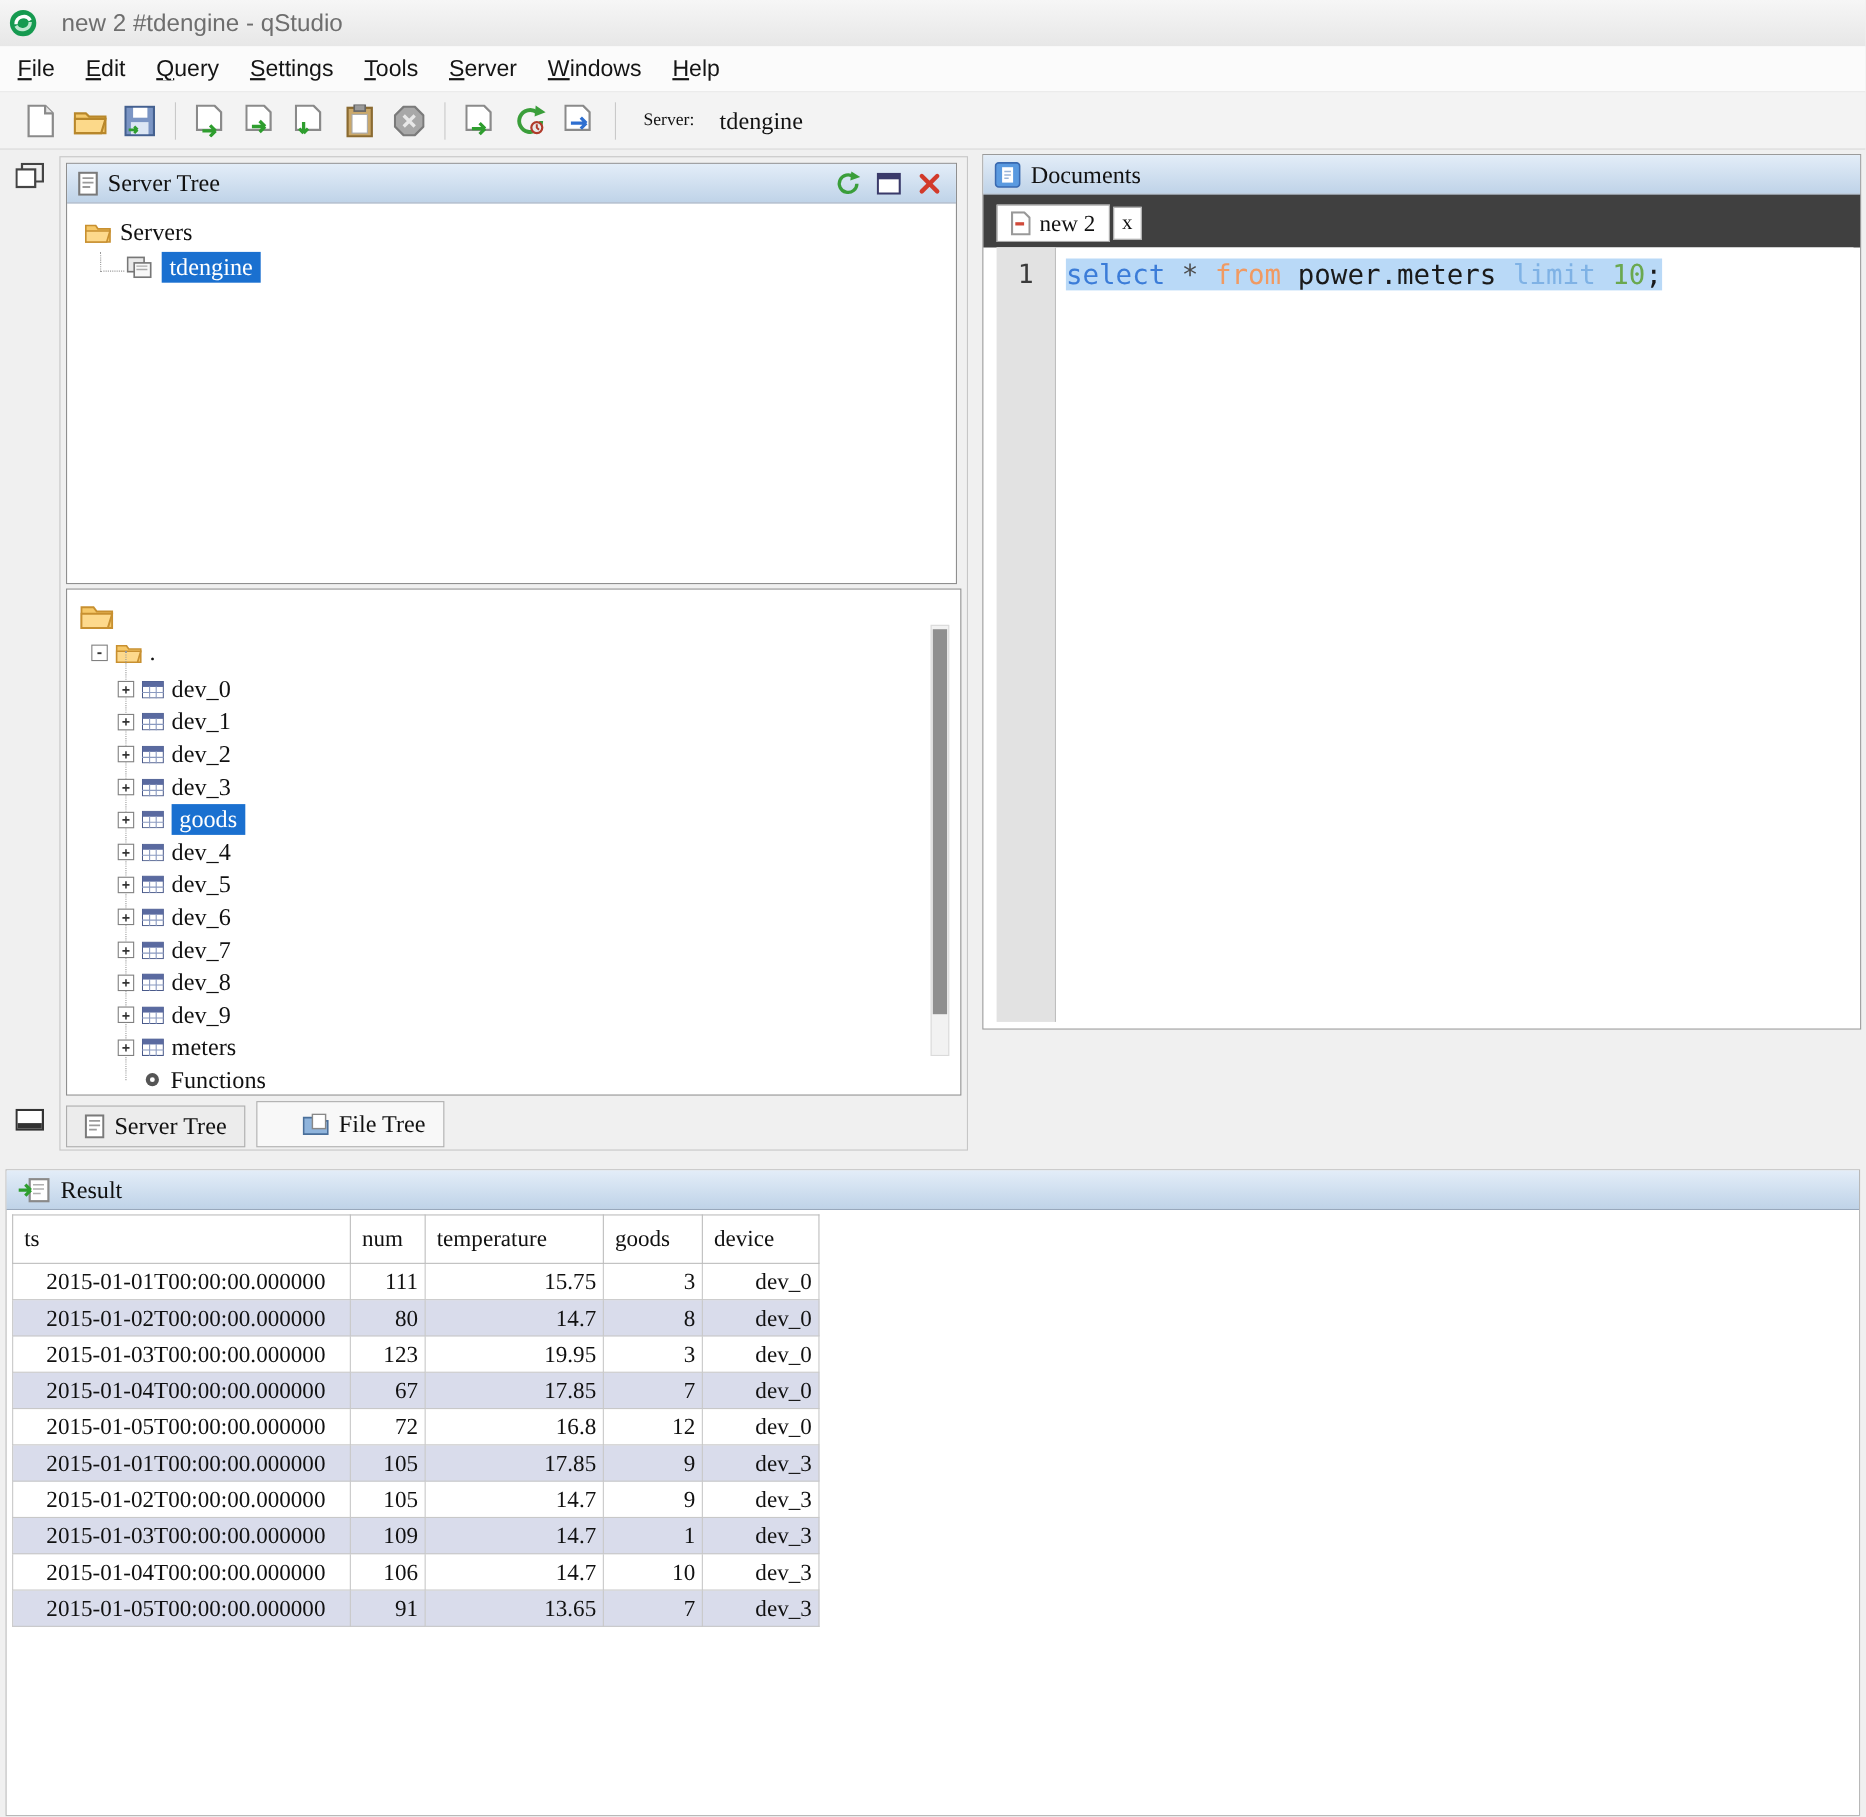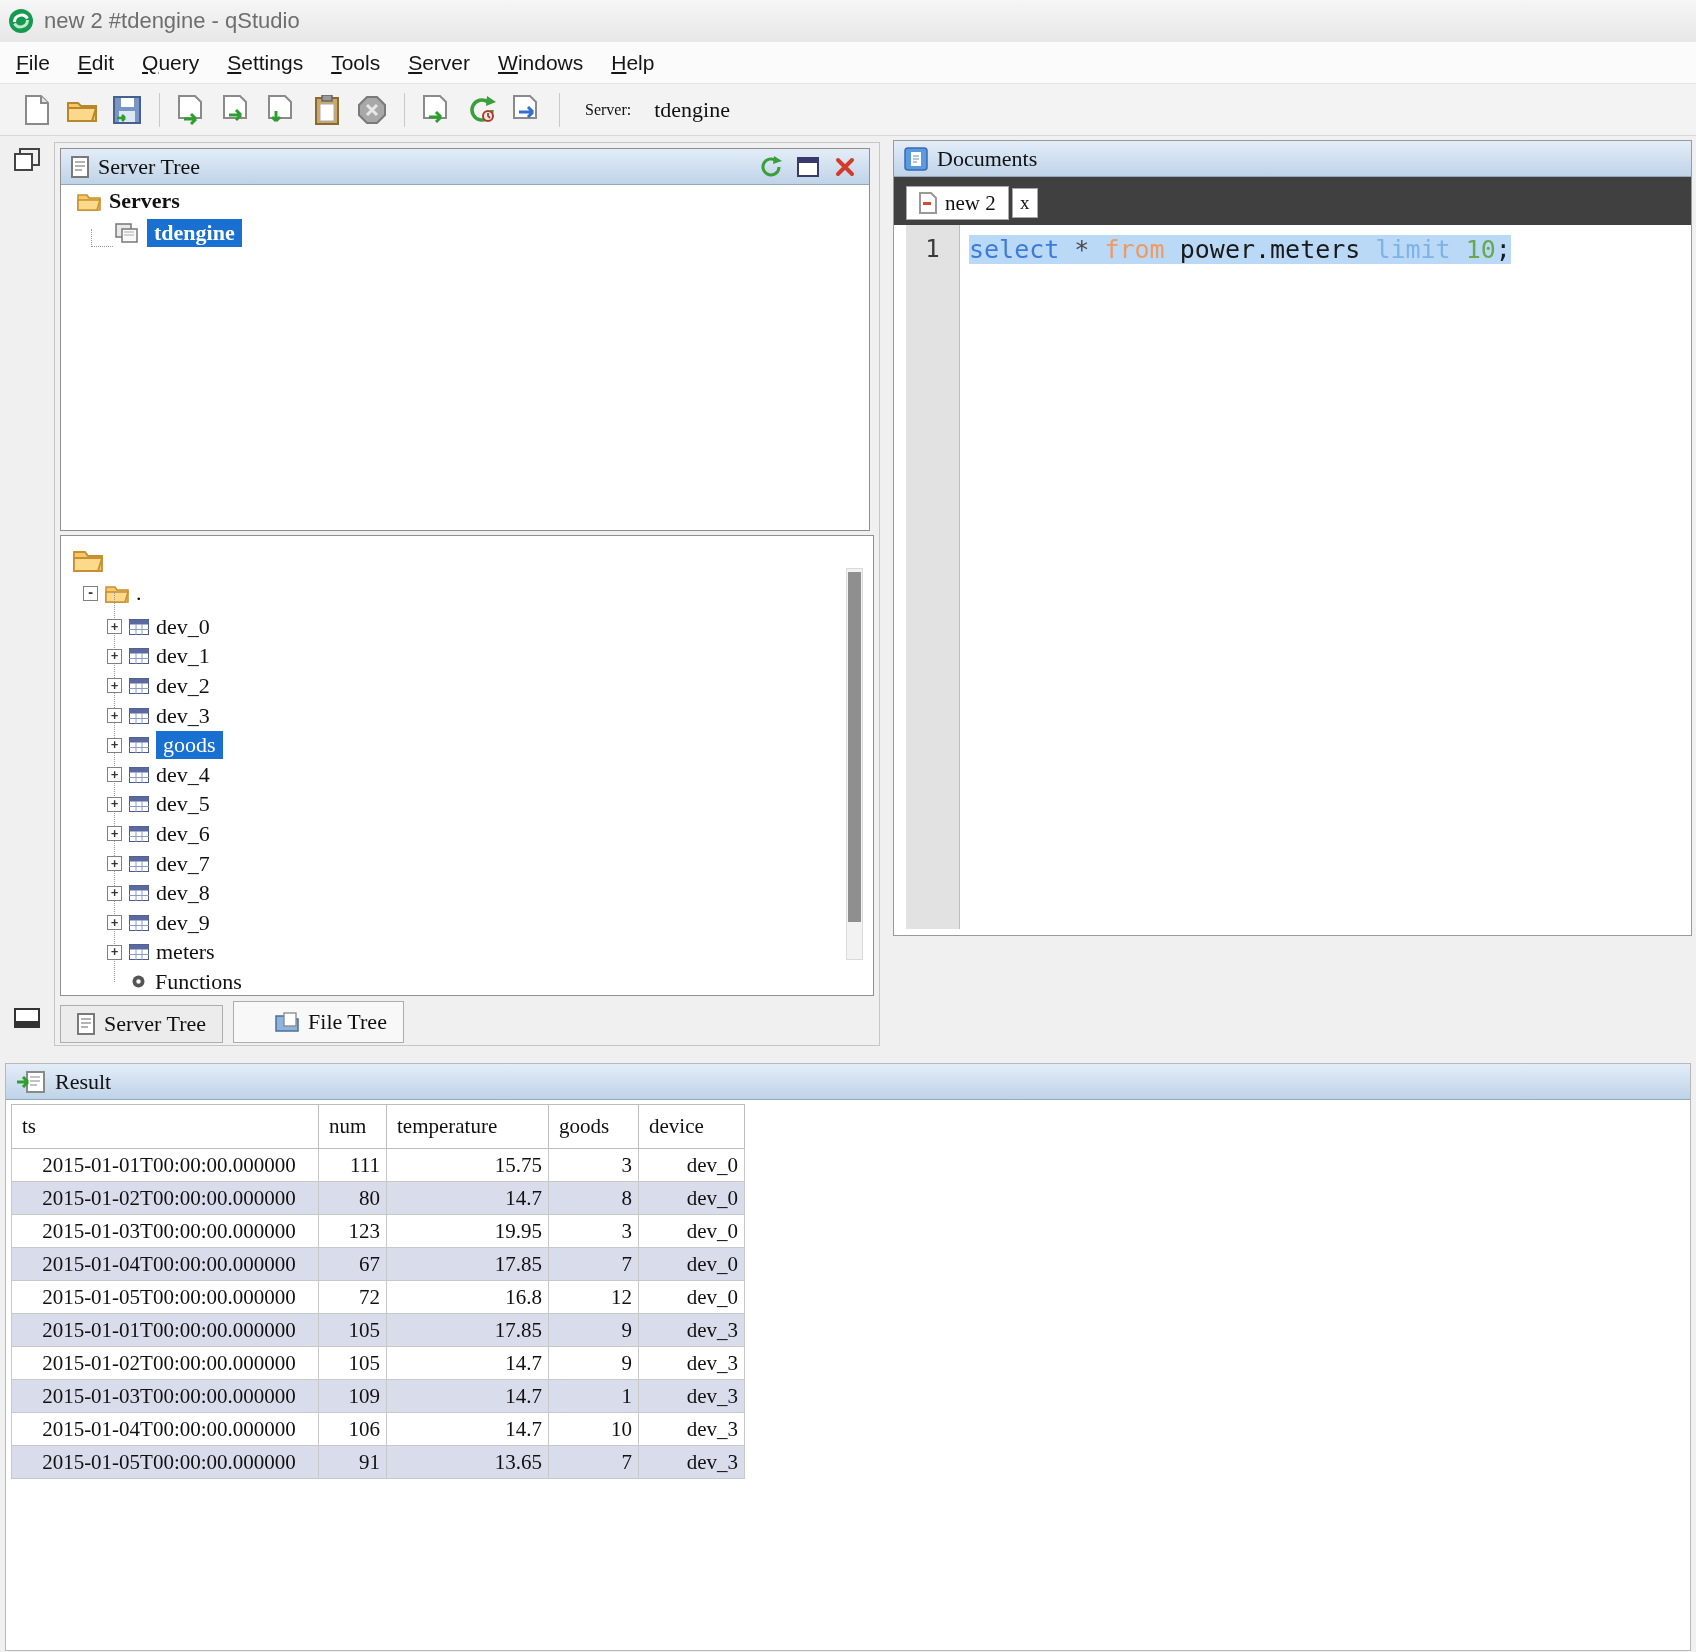--- a/index.html
+++ b/index.html
@@ -3,21 +3,21 @@
 <meta charset="utf-8">
 <style>
   * { margin:0; padding:0; box-sizing:border-box; }
   body { background:#f0f0f0; }
   .app { position:relative; width:1696px; height:1652px; background:#f0f0f0; overflow:hidden;
          font-family:"Liberation Serif", serif; color:#111; }
 
   
   .titlebar { position:absolute; left:0; top:0; width:100%; height:42px;
     background:linear-gradient(#f6f6f6,#e7e7e7); display:flex; align-items:center; gap:10px; padding-left:8px; }
-  .title-text { font:22px "Liberation Sans", sans-serif; color:#6e6e6e; }
+  .title-text { font:22px "Liberation Sans", sans-serif; color:#6e6e6e;margin-left:12px; }
 
   
   .menubar { position:absolute; left:0; top:42px; width:100%; height:42px; background:#fbfbfb;
     display:flex; align-items:center; padding-left:2px; border-bottom:1px solid #e4e4e4; }
   .menu-item { padding:4px 14px; font:21px "Liberation Sans", sans-serif; color:#151515; cursor:default; }
   .menu-item u { text-decoration:underline; }
 
   
   .toolbar { position:absolute; left:0; top:84px; width:100%; height:52px; background:#f3f3f3;
     border-bottom:1px solid #d8d8d8; display:flex; align-items:center; padding-left:18px; gap:7px; }
@@ -36,21 +36,21 @@
   
   .panel-header { height:36px; display:flex; align-items:center; gap:9px; padding:0 10px;
     background:linear-gradient(var(--hdr-top,#e3edf8), var(--hdr-bot,#bfd3e8));
     border-bottom:1px solid #98a8bc; font-size:22px; }
   .ph-spacer { flex:1; }
   .ph-ctrl { display:flex; align-items:center; justify-content:center; width:28px; height:26px; }
 
   
   .server-tree-panel { position:absolute; left:60px; top:148px; width:810px; height:383px;
     border:1px solid #8f8f8f; background:#fff; }
-  .st-body { position:relative; padding-top:0;font-weight:bold; }
+  .st-body { position:relative; padding-top:10px; }
   .st-row { display:flex; align-items:center; gap:8px; height:32px; font-size:22px; }
   .st-root { margin-left:16px; }
   .st-server { margin-left:54px; }
   .sel-label { background:var(--sel-blue,#1a70d0); color:#fff; padding:1px 7px; }
   .st-guide { position:absolute; left:30px; top:44px; width:22px; height:18px;
     border-left:1px dotted #9a9a9a; border-bottom:1px dotted #9a9a9a; }
 
   
   .file-tree-panel { position:absolute; left:60px; top:535px; width:814px; height:461px;
     border:1px solid #8f8f8f; background:#fff; overflow:hidden; }

